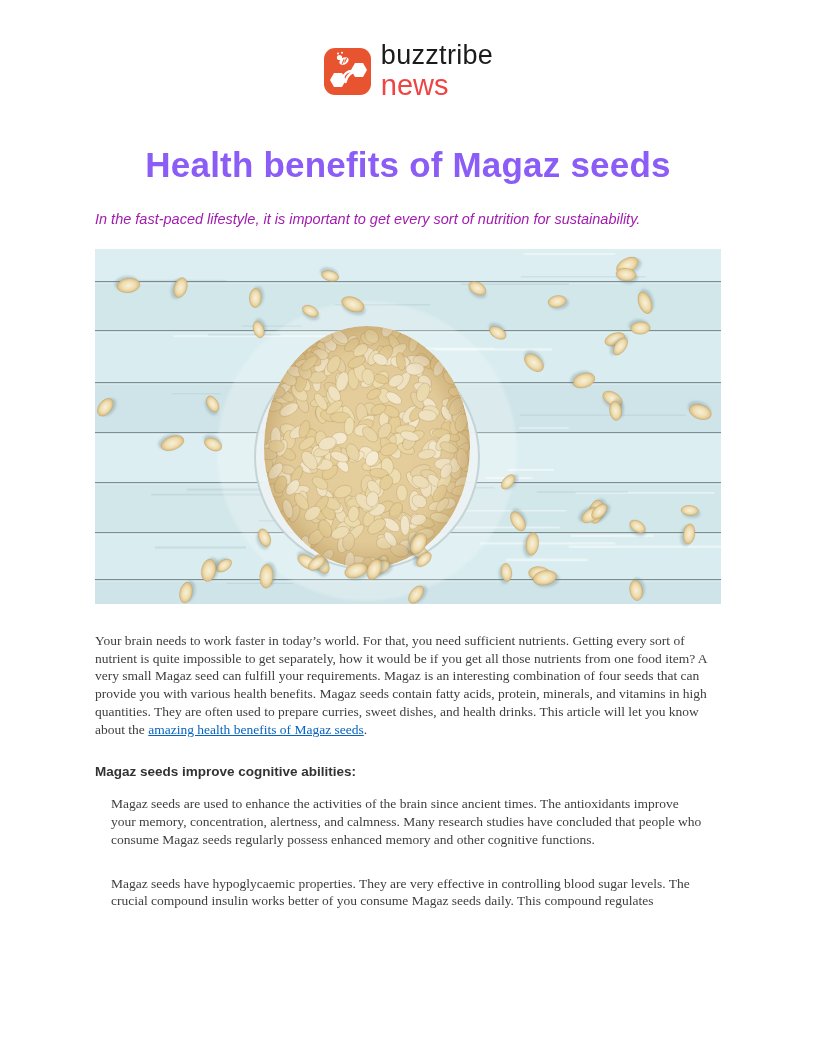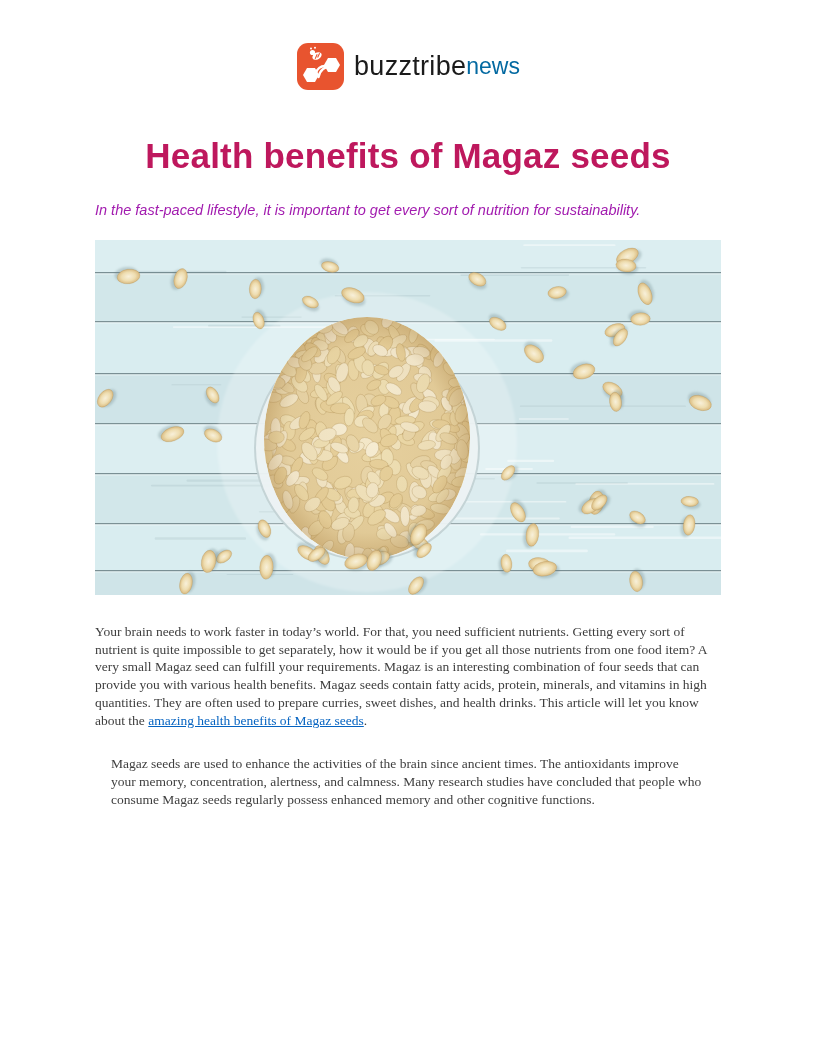--- a/index.html
+++ b/index.html
@@ -4,27 +4,27 @@
 <style>
   html,body{margin:0;padding:0;background:#ffffff;}
   .page{
     width:816px;height:1056px;background:#ffffff;box-sizing:border-box;
     padding:42px 95px 0 95px;position:relative;overflow:hidden;
     font-family:"Liberation Sans",sans-serif;
   }
   
   .logo{display:flex;justify-content:center;align-items:center;gap:9px;margin:0 0 44px 0;}
   .logo-icon{width:49px;height:49px;flex:0 0 auto;}
-  .logo-text{display:flex;line-height:1;}
+  .logo-text{display:flex;flex-direction:column;line-height:1;}
   .logo-brand{font-size:27px;color:#1b1b1b;letter-spacing:0.3px;}
-  .logo-news{font-size:23px;color:#0369a1;margin-top:2px;}
+  .logo-news{font-size:29px;color:#ef4444;margin-top:2px;}
   
   .title{
     margin:0 0 24px 0;text-align:center;
-    font-size:35px;font-weight:bold;color:#be185d;letter-spacing:0.2px;line-height:1.2;
+    font-size:35px;font-weight:bold;color:#8b5cf6;letter-spacing:0.2px;line-height:1.2;
   }
   .subtitle{margin:0 0 20px 0;font-style:italic;font-size:14.5px;color:#a21caf;line-height:1.3;}
   
   .hero{width:626px;height:355px;margin:0 0 28px 0;}
   .hero svg{display:block;}
   
   .body-text{font-size:13.5px;line-height:1.315;color:#3e3e3e;font-family:Liberation Serif, serif;}
   p.intro{margin:0;}
   .inline-link{color:#0563c1;text-decoration:underline;cursor:pointer;}
   .section{margin-top:26px;}
@@ -548,19 +548,21 @@
         <ellipse cx="171.4803000239098" cy="291.2039253587853" rx="9.481635232349687" ry="5.672720931414683" transform="rotate(66.8146848989719 169.4803000239098 288.60392535878526)" fill="rgba(100,125,130,0.30)" filter="url(#soft)"></ellipse>
         <ellipse cx="169.4803000239098" cy="288.60392535878526" rx="9.295720816029105" ry="5.672720931414683" transform="rotate(66.8146848989719 169.4803000239098 288.60392535878526)" fill="url(#seedG)" stroke="rgba(160,125,60,0.35)" stroke-width="0.6"></ellipse>
         <ellipse cx="115.61785720643489" cy="324.0306527047561" rx="11.502199002631102" ry="7.214754734394347" transform="rotate(279.77851880703986 113.61785720643489 321.4306527047561)" fill="rgba(100,125,130,0.30)" filter="url(#soft)"></ellipse>
         <ellipse cx="113.61785720643489" cy="321.4306527047561" rx="11.27666568885402" ry="7.214754734394347" transform="rotate(279.77851880703986 113.61785720643489 321.4306527047561)" fill="url(#seedG)" stroke="rgba(160,125,60,0.35)" stroke-width="0.6"></ellipse>
       </svg>
     </div>
 
   <p class="body-text intro"><span>Your brain needs to work faster in today’s world. For that, you need sufficient nutrients. Getting every sort of nutrient is quite impossible to get separately, how it would be if you get all those nutrients from one food item? A very small Magaz seed can fulfill your requirements. Magaz is an interesting combination of four seeds that can provide you with various health benefits. Magaz seeds contain fatty acids, protein, minerals, and vitamins in high quantities. They are often used to prepare curries, sweet dishes, and health drinks. This article will let you know about the </span><a href="#" class="inline-link">amazing health benefits of Magaz seeds</a><span>.</span></p>
 
   <section class="section">
+    <h2 class="section-heading">Magaz seeds improve cognitive abilities:</h2>
     <p class="body-text section-body">Magaz seeds are used to enhance the activities of the brain since ancient times. The antioxidants improve your memory, concentration, alertness, and calmness. Many research studies have concluded that people who consume Magaz seeds regularly possess enhanced memory and other cognitive functions.</p>
   </section>
 
   <section class="section">
+    <p class="body-text section-body">Magaz seeds have hypoglycaemic properties. They are very effective in controlling blood sugar levels. The crucial compound insulin works better of you consume Magaz seeds daily. This compound regulates</p>
   </section>
 
 </div>
 
 </body></html>

